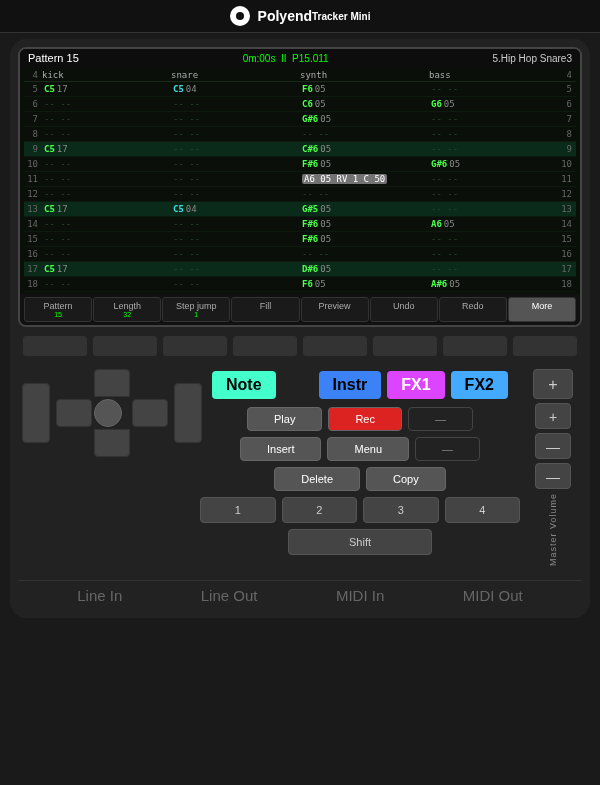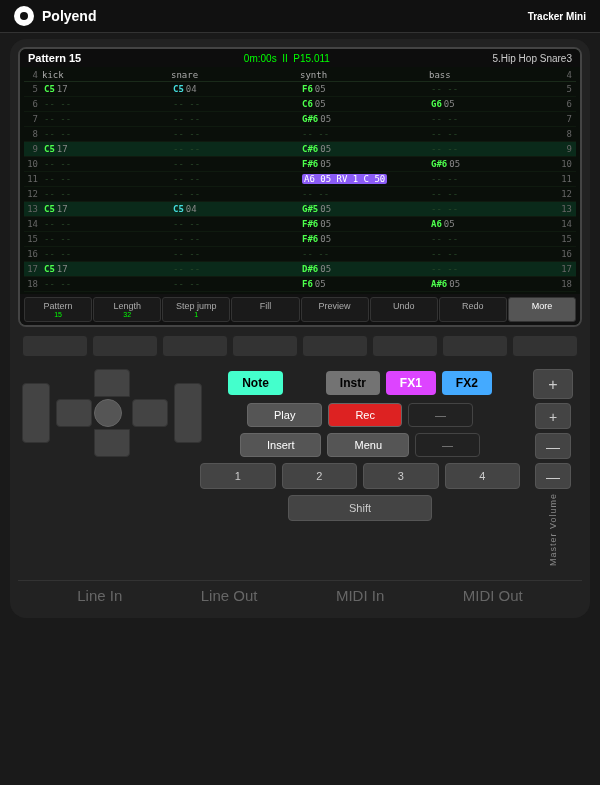--- a/index.html
+++ b/index.html
@@ -13,21 +13,21 @@
       flex-direction: column;
       align-items: center;
     }
 
     
     .top-bar {
       width: 100%;
       background: #111;
       display: flex;
       align-items: center;
-      justify-content: space-between;
+      justify-content: center;
       padding: 6px 14px;
       border-bottom: 1px solid #333;
     }
     .brand {
       display: flex;
       align-items: center;
       gap: 8px;
       color: #fff;
       font-size: 14px;
       font-weight: 600;
@@ -76,21 +76,21 @@
     }
     .screen-header {
       background: #0d0d0d;
       display: flex;
       justify-content: space-between;
       align-items: center;
       padding: 3px 8px;
       font-size: 11px;
       color: #ccc;
     }
-    .screen-header .pattern-info { color: #fff; font-weight: bold; }
+    .screen-header .pattern-info { color: #fff; font-weight: normal; }
     .screen-header .time-info { color: #0f0; font-size: 10px; }
     .screen-header .track-info { color: #ccc; font-size: 10px; }
 
     
     .pattern-grid {
       background: #0a0f0a;
       padding: 2px 4px;
       font-size: 9px;
       font-family: monospace;
     }
@@ -127,21 +127,21 @@
       align-items: center;
       padding: 0 2px;
       font-size: 9px;
       min-height: 12px;
     }
     .note { color: #4dff4d; font-weight: bold; }
     .note-cyan { color: #4dd; font-weight: bold; }
     .vel { color: #888; }
     .dashes { color: #2a4a2a; }
     .selected-cell {
-      background: #8b5cf6;
+      background: #737373;
       color: #fff;
       padding: 0 2px;
       border-radius: 2px;
     }
 
     
     .screen-tabs {
       background: #111;
       display: flex;
       gap: 1px;
@@ -239,28 +239,28 @@
     
     .mode-btns {
       display: flex;
       gap: 6px;
       padding: 2px 0;
       justify-content: center;
     }
     .mode-btn {
       padding: 5px 14px;
       border-radius: 4px;
-      font-size: 12px;
+      font-size: 16px;
       font-weight: bold;
       cursor: pointer;
       border: none;
       color: #000;
     }
     .mode-btn.note { background: #44ffcc; }
-    .mode-btn.instr { background: #737373; margin-left: 37px; }
+    .mode-btn.instr { background: #3b82f6; margin-left: 37px; }
     .mode-btn.fx1 { background: #dd44ff; color: #fff; }
     .mode-btn.fx2 { background: #44aaff; }
 
     
     .action-row {
       display: flex;
       gap: 6px;
       justify-content: center;
       align-items: center;
     }
@@ -664,20 +664,24 @@
         <button class="action-btn rec">Rec</button>
         <button class="action-btn dash">—</button>
       </div>
 
       <div class="action-row">
         <button class="action-btn">Insert</button>
         <button class="action-btn">Menu</button>
         <button class="action-btn dash">—</button>
       </div>
 
+      <div class="action-row">
+        <button class="action-btn">Delete</button>
+        <button class="action-btn">Copy</button>
+      </div>
 
       <div class="num-row">
         <div class="num-btn">1</div>
         <div class="num-btn">2</div>
         <div class="num-btn">3</div>
         <div class="num-btn">4</div>
       </div>
 
       <div class="shift-row">
         <button class="shift-btn">Shift</button>

